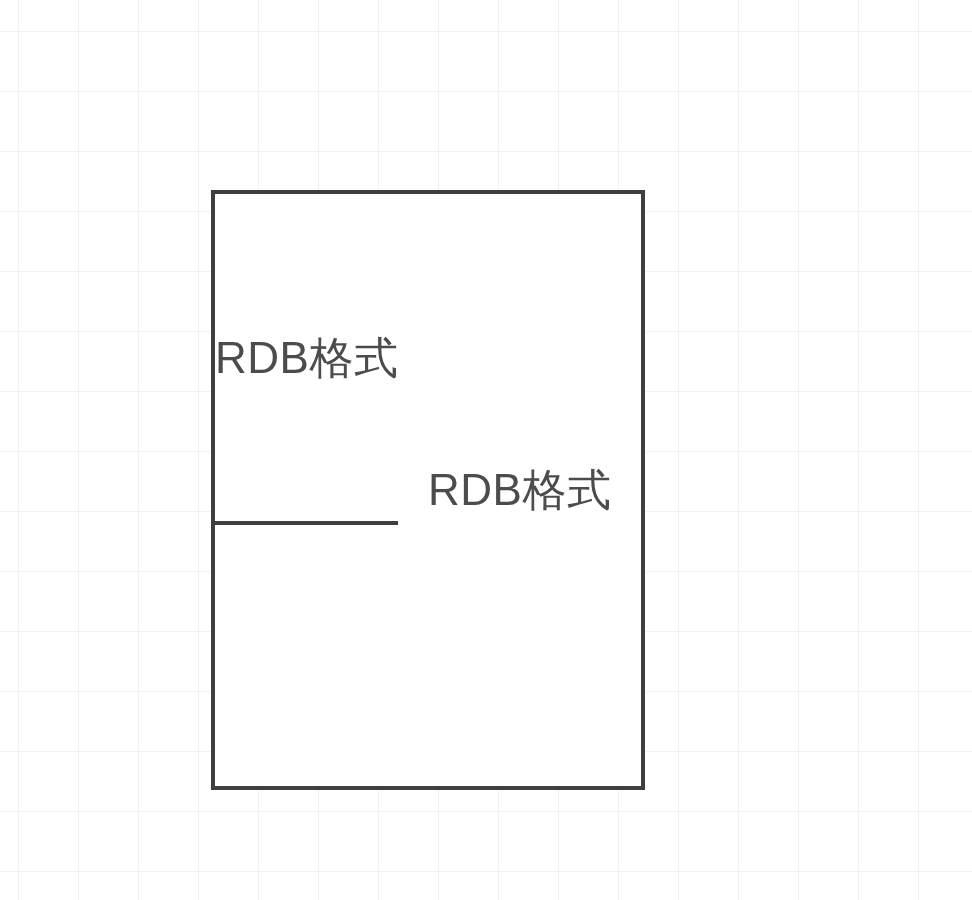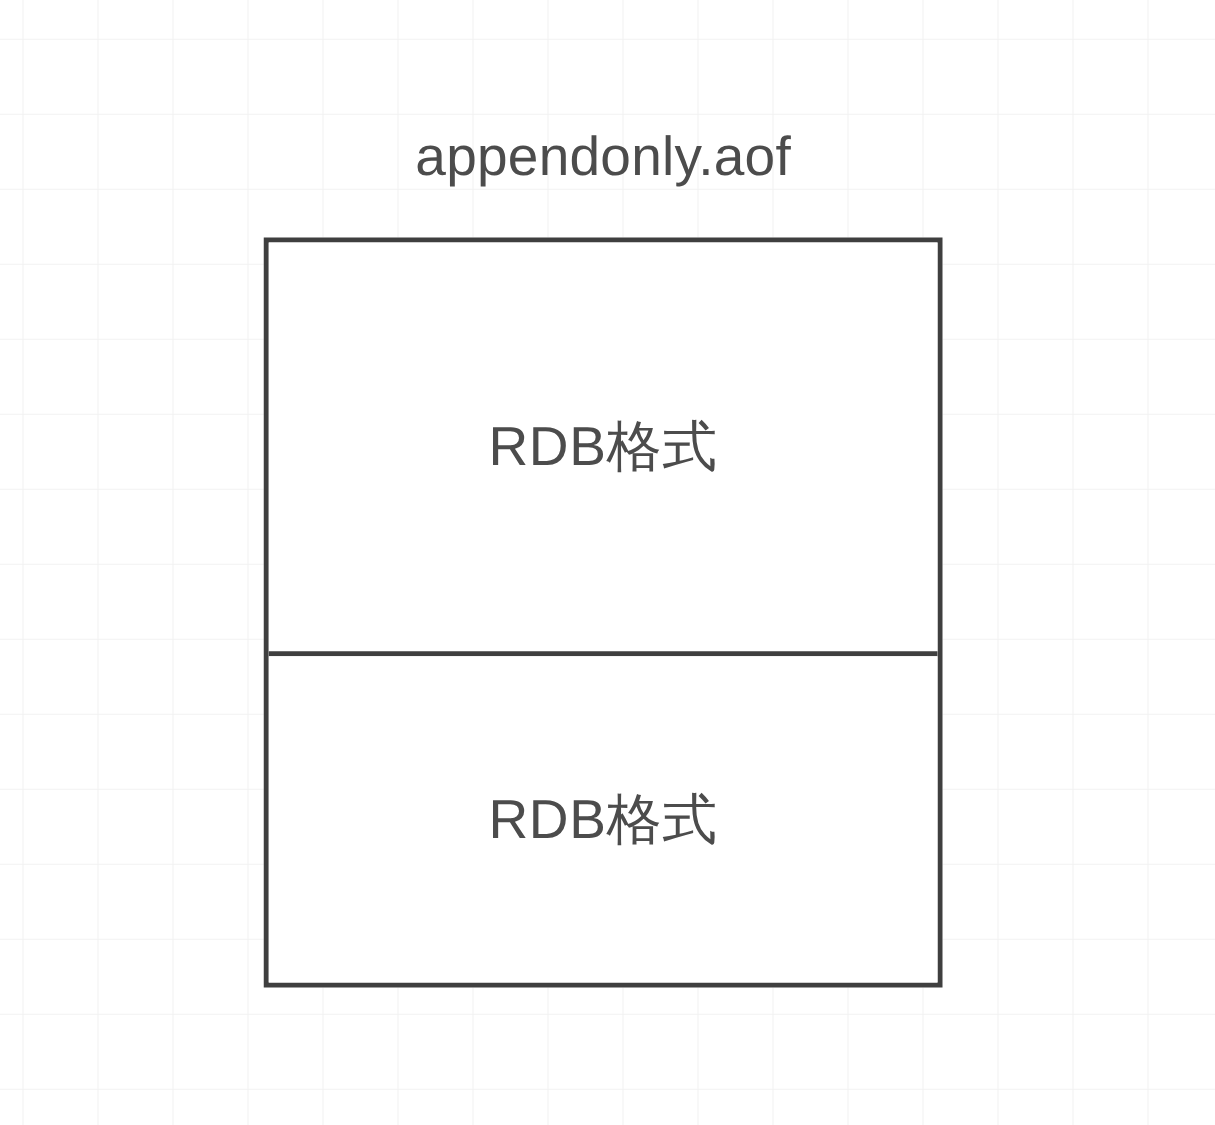--- a/index.html
+++ b/index.html
@@ -41,27 +41,27 @@
     color: #4c4c4c;
     white-space: nowrap;
     user-select: none;
   }
 
   
   #aof-file-box {
     position: absolute;
     left: 211px;
     top: 190px;
-    width: 543px;
+    width: 434px;
     height: 600px;
     box-sizing: border-box;
     background: #ffffff;
     border: 4px solid #3f3f3f;
     display: flex;
-    flex-direction: column;
+    flex-direction: row;
   }
 
   .box-section {
     box-sizing: border-box;
     background: #ffffff;
     display: flex;
     align-items: center;
     justify-content: center;
   }
 
@@ -81,21 +81,20 @@
     letter-spacing: 0.5px;
     white-space: nowrap;
     user-select: none;
   }
 </style>
 </head>
 <body>
 
 <div id="canvas">
 
-  <div id="diagram-title">appendonly.aof</div>
 
   <div id="aof-file-box">
 
     <div id="rdb-section" class="box-section">
       <span class="section-label">RDB格式</span>
     </div>
 
     <div id="aof-section" class="box-section">
       <span class="section-label">RDB格式</span>
     </div>

